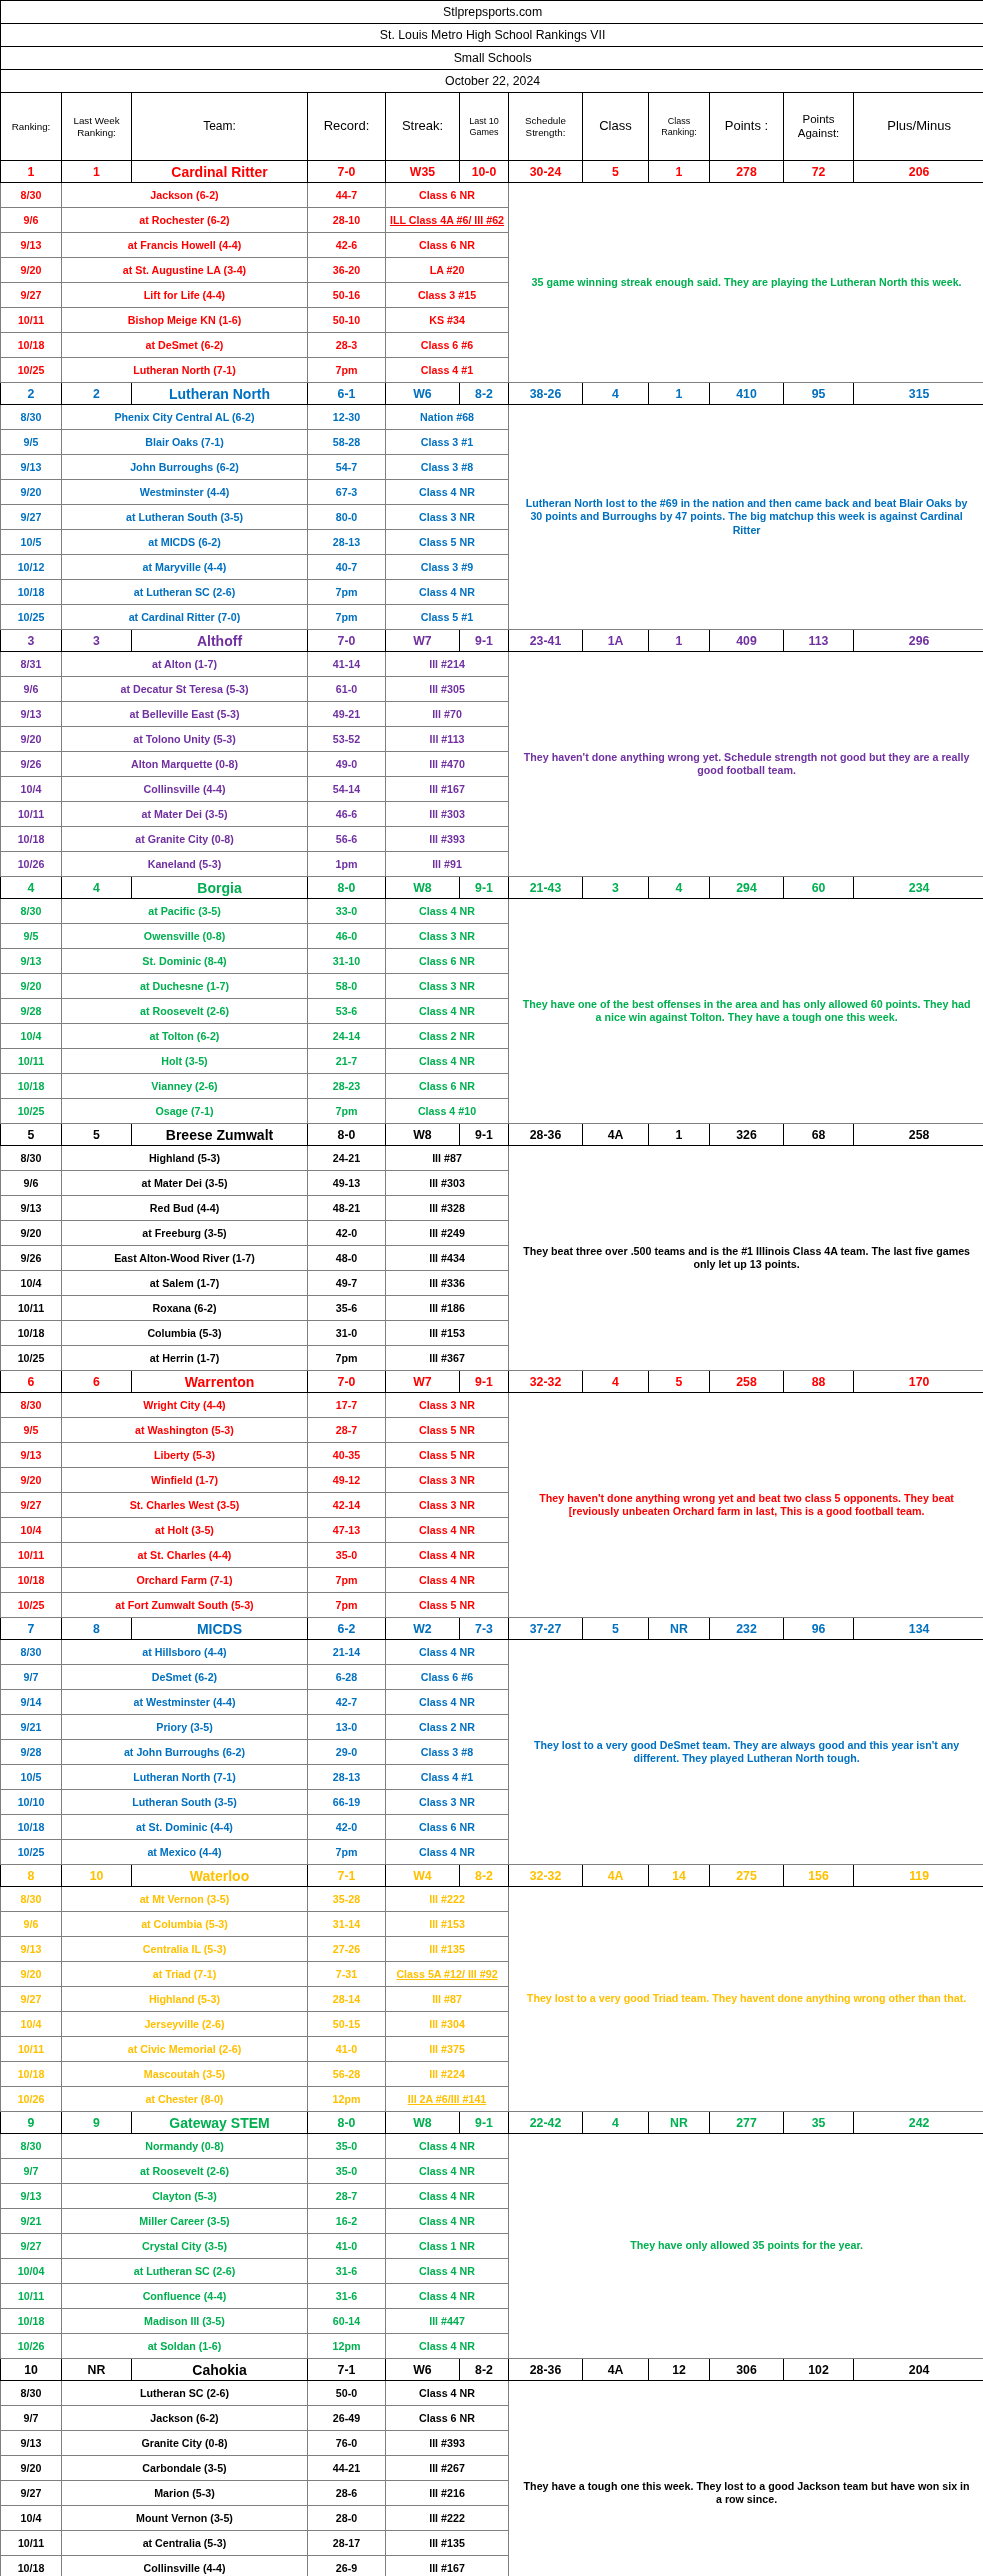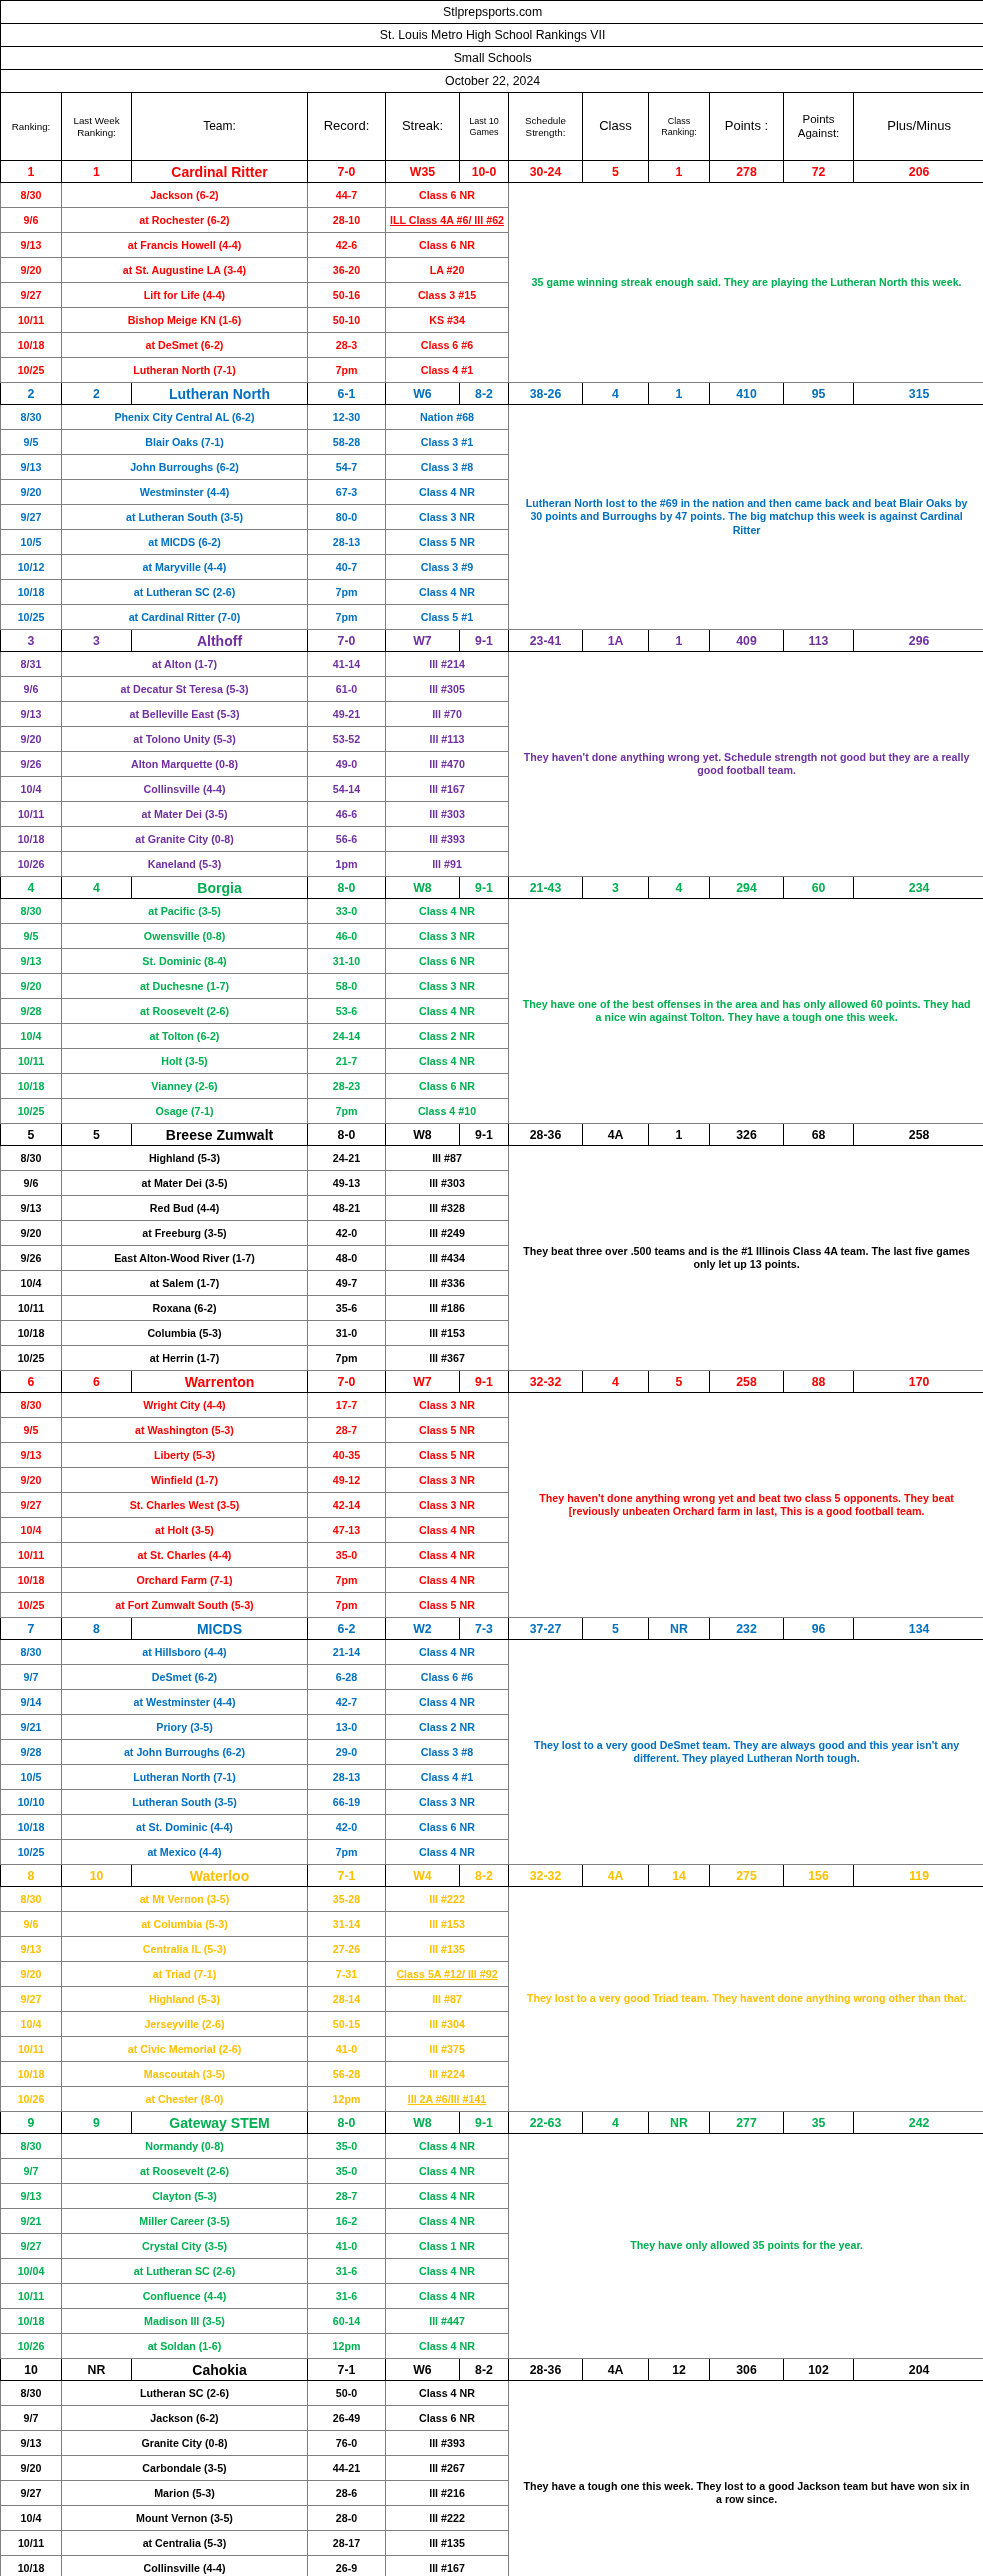--- a/index.html
+++ b/index.html
@@ -632,21 +632,21 @@
         <td>12pm</td>
         <td colspan="2" class="fit">Ill 2A #6/Ill #141</td>
       </tr>
       <tr class="team-row green">
         <td>9</td>
         <td>9</td>
         <td class="team-name upright">Gateway STEM</td>
         <td>8-0</td>
         <td>W8</td>
         <td>9-1</td>
-        <td>22-63</td>
+        <td>22-42</td>
         <td>4</td>
         <td>NR</td>
         <td>277</td>
         <td>35</td>
         <td>242</td>
       </tr>
       <tr class="game-row green">
         <td>8/30</td>
         <td colspan="2">Normandy (0-8)</td>
         <td>35-0</td>

